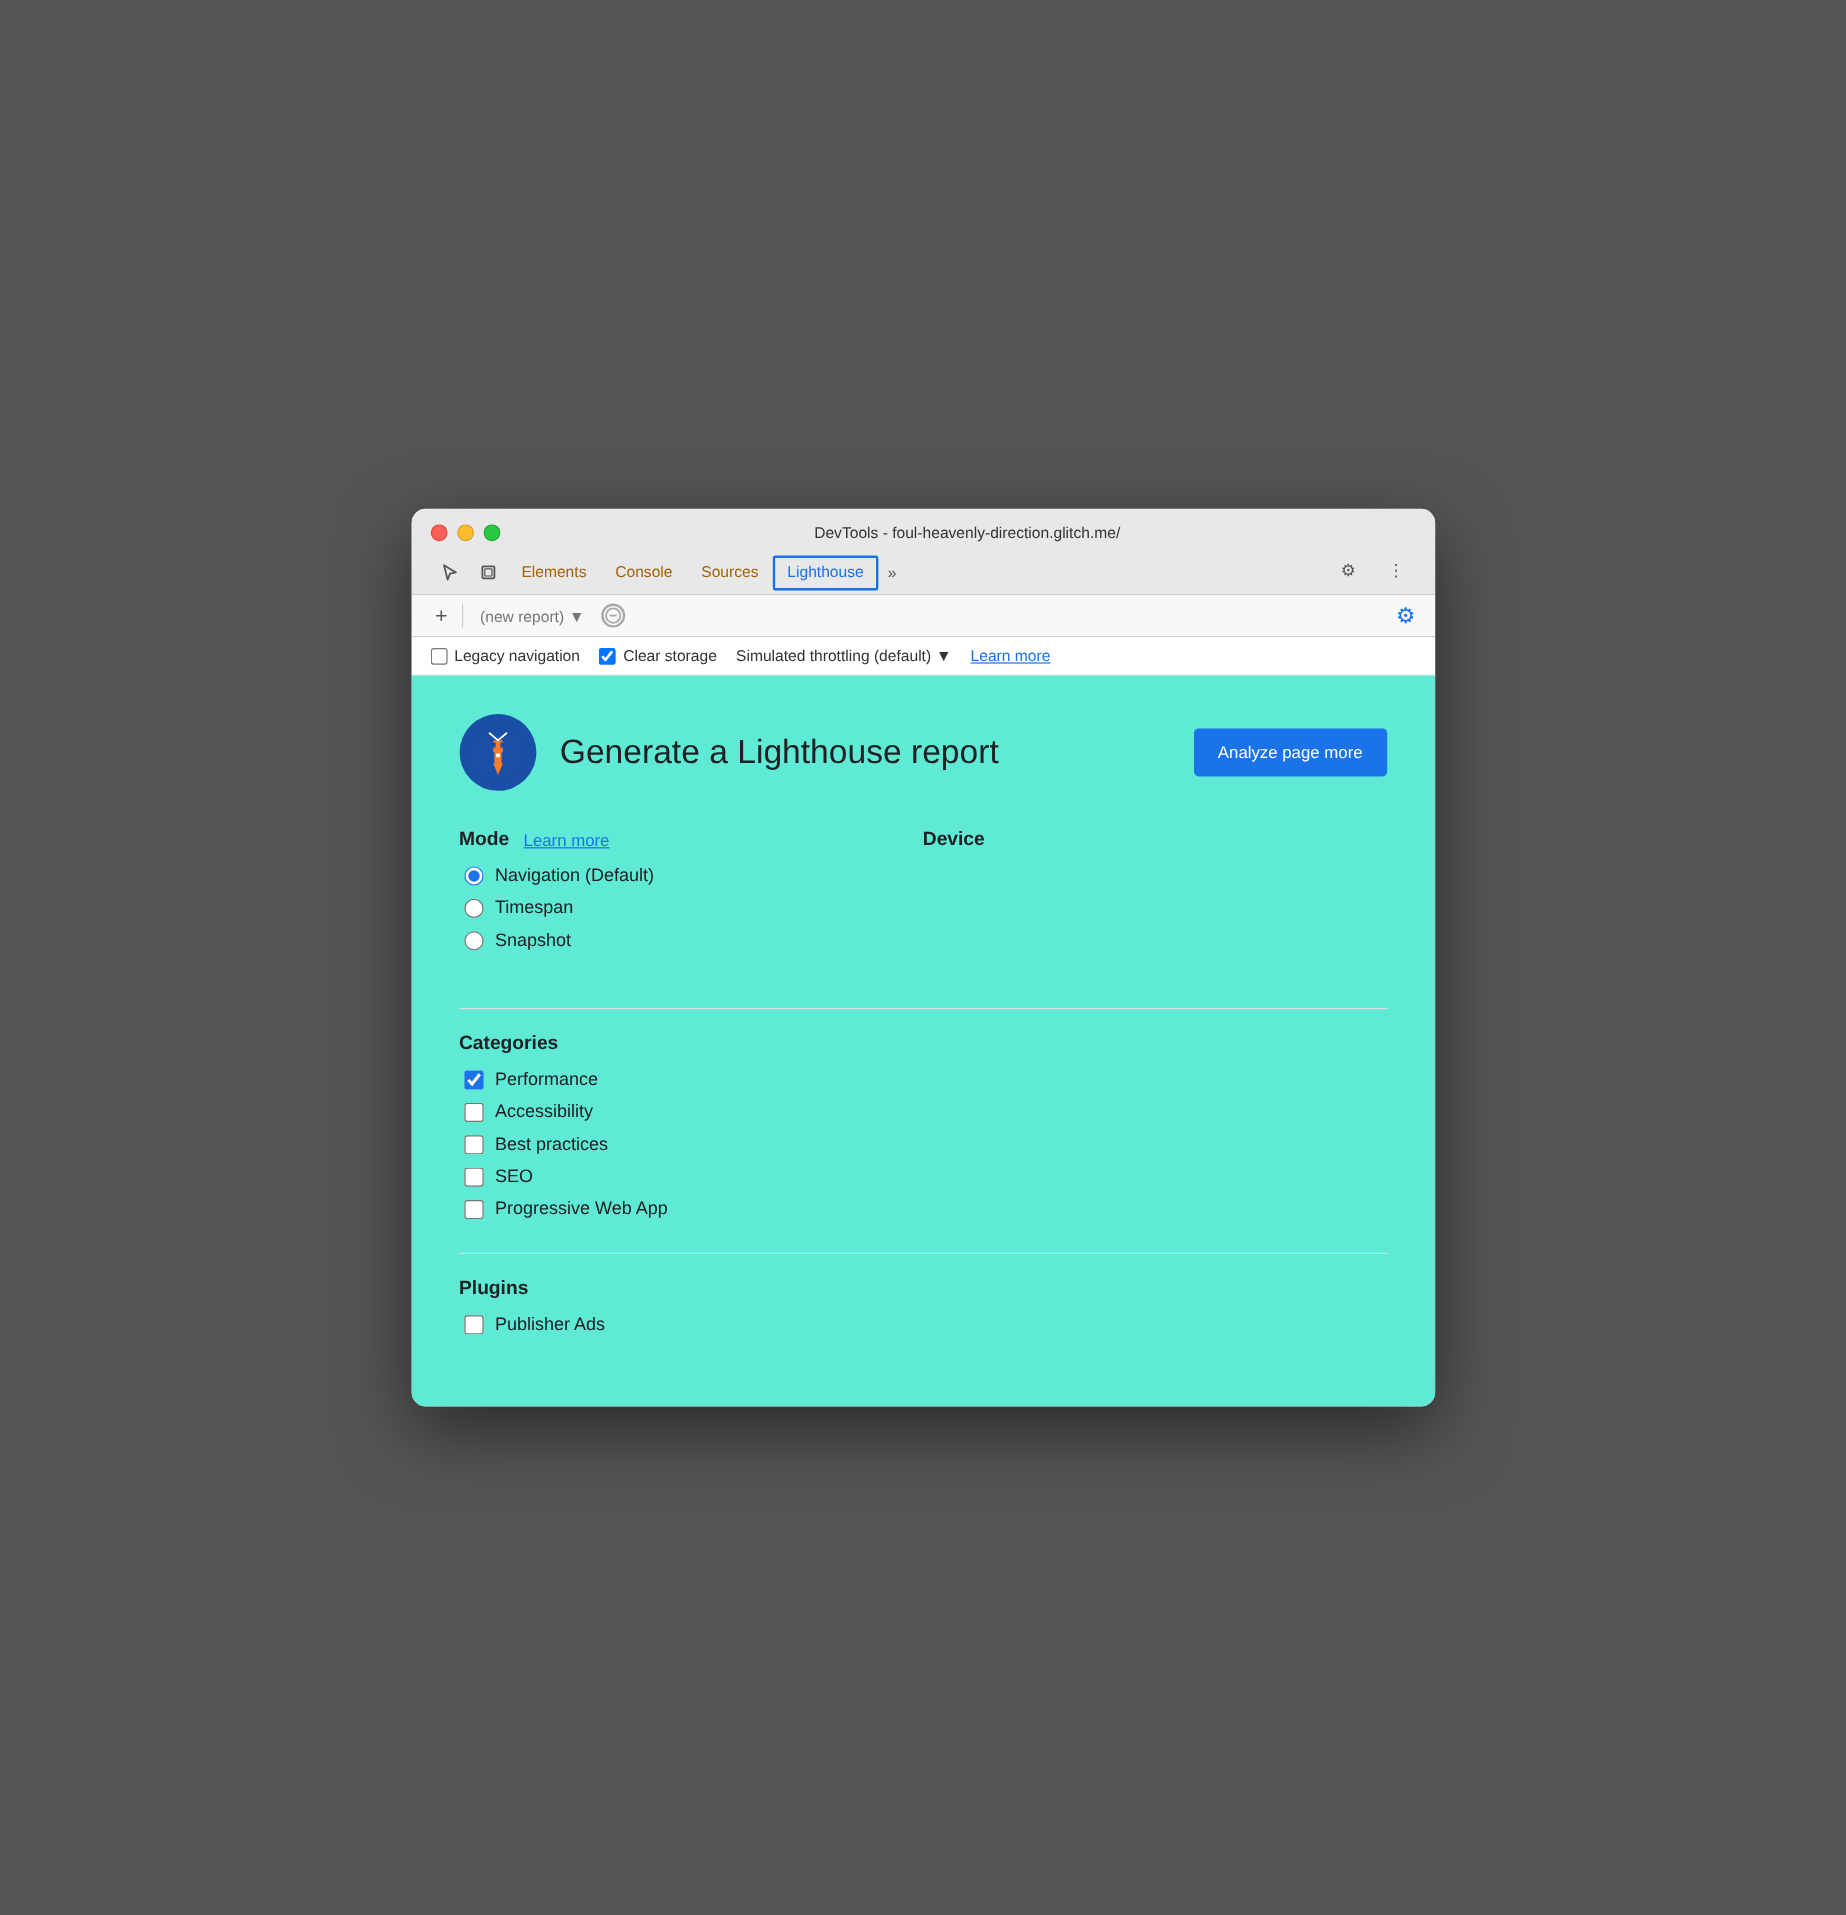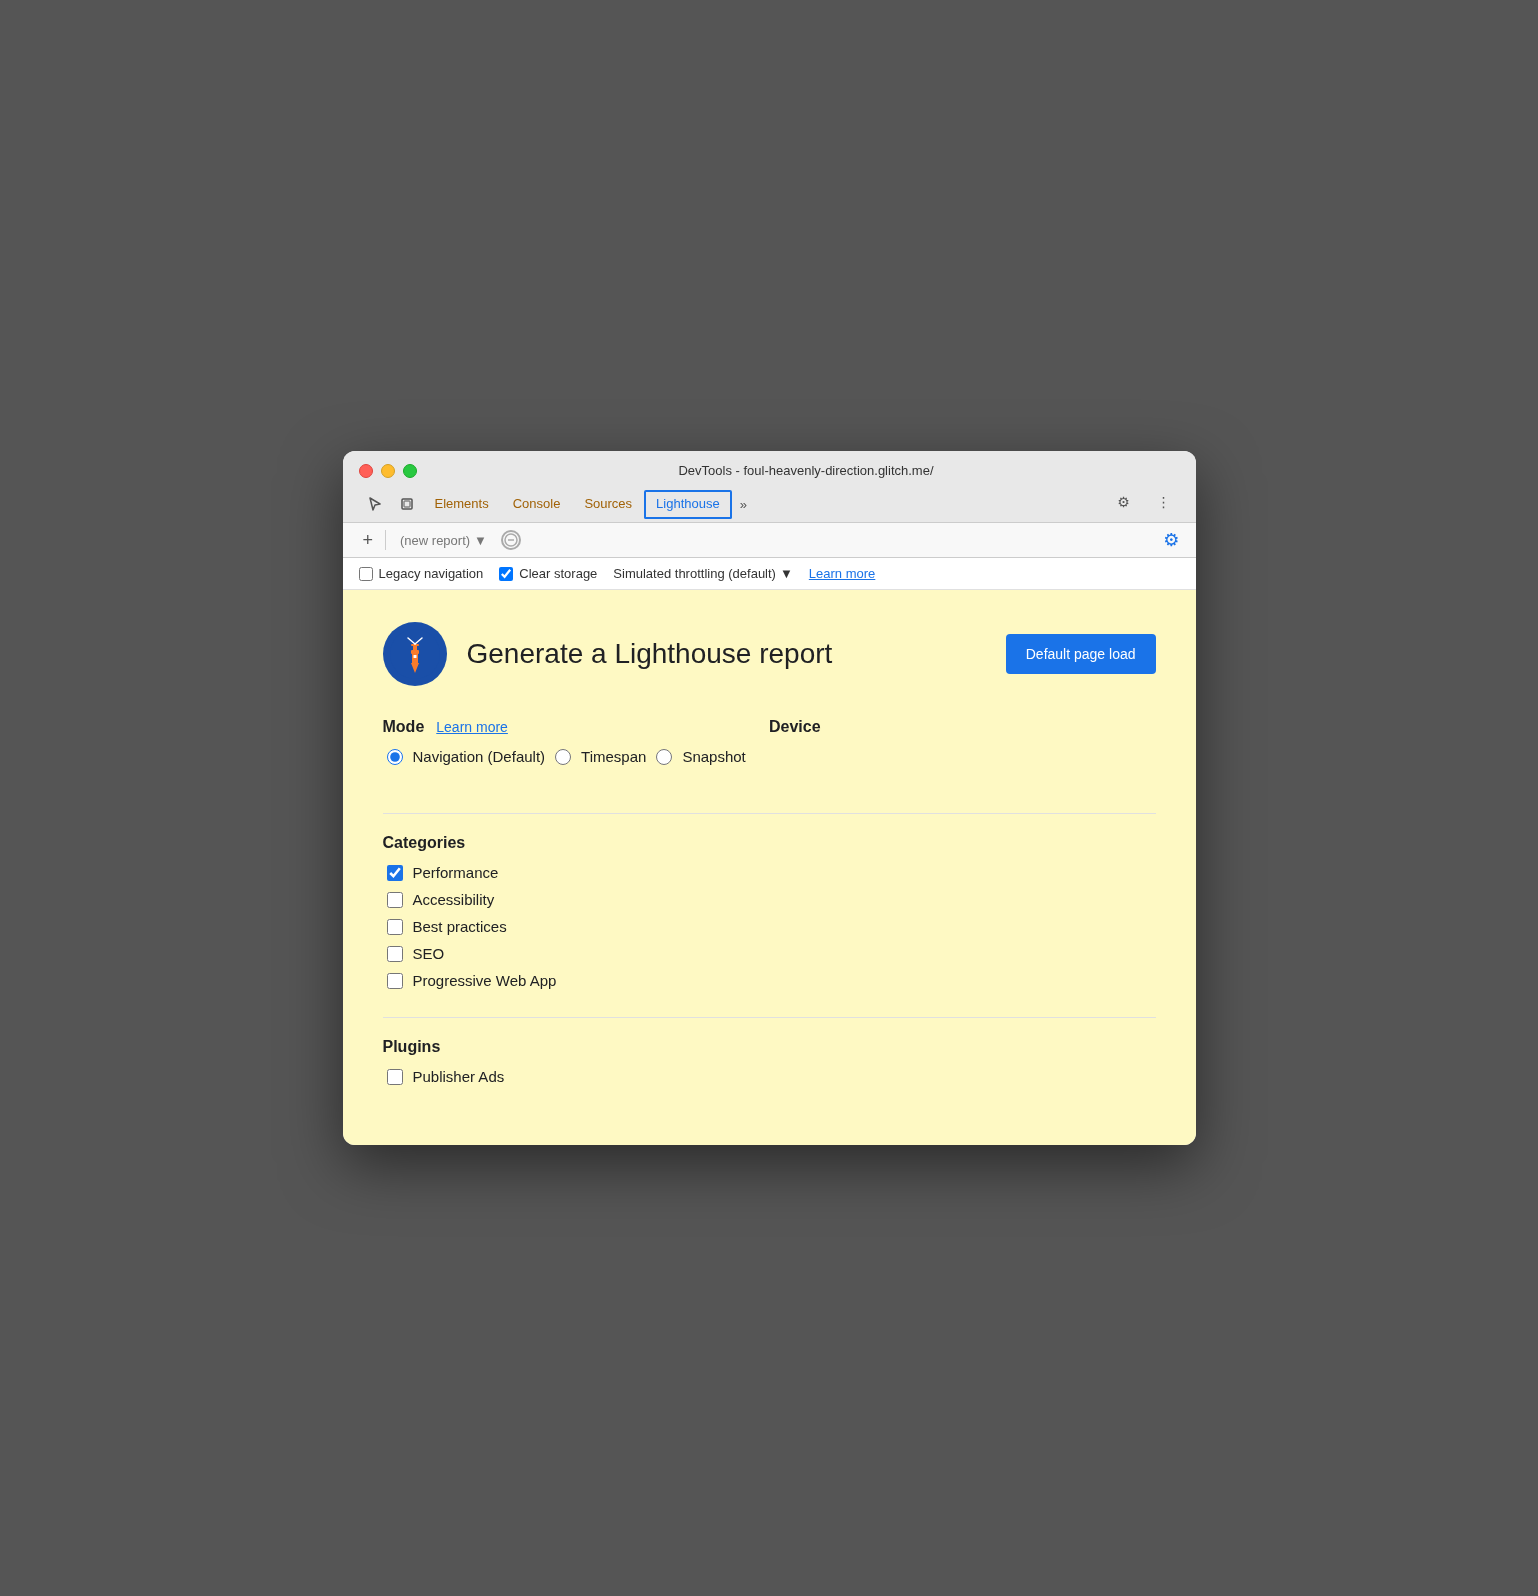--- a/index.html
+++ b/index.html
@@ -192,21 +192,21 @@
 
     .learn-more-link {
       color: #1a73e8;
       text-decoration: underline;
       cursor: pointer;
       font-size: 13px;
     }
 
     
     .main-content {
-      background: #fef9c3;
+      background: #5eead4;
       padding: 32px 40px;
       min-height: 500px;
     }
 
     .report-header {
       display: flex;
       align-items: center;
       gap: 20px;
       margin-bottom: 32px;
     }
@@ -262,21 +262,21 @@
 
     .section-learn-more {
       color: #1a73e8;
       text-decoration: underline;
       font-size: 14px;
       cursor: pointer;
     }
 
     .radio-group {
       display: flex;
-      flex-direction: row;
+      flex-direction: column;
       gap: 10px;
       padding-left: 4px;
     }
 
     .radio-item {
       display: flex;
       align-items: center;
       gap: 10px;
       font-size: 15px;
       color: #202124;
@@ -417,21 +417,21 @@
             <rect x="11" y="9" width="8" height="2" fill="#f97c2b" rx="1"></rect>
 
             <path d="M15 9 L8 3" stroke="white" stroke-width="1.5" stroke-linecap="round"></path>
             <path d="M15 9 L22 3" stroke="white" stroke-width="1.5" stroke-linecap="round"></path>
 
             <rect x="13.5" y="20" width="3" height="3" fill="white" rx="0.5"></rect>
           </g>
         </svg>
       </div>
       <h1 class="report-title">Generate a Lighthouse report</h1>
-      <button class="analyze-btn">Default page load</button>
+      <button class="analyze-btn">Analyze page more</button>
     </div>
 
     <div class="two-col">
 
       <div class="section">
         <div class="section-header">
           <span class="section-title">Mode</span>
           <a class="section-learn-more">Learn more</a>
         </div>
         <div class="radio-group">

